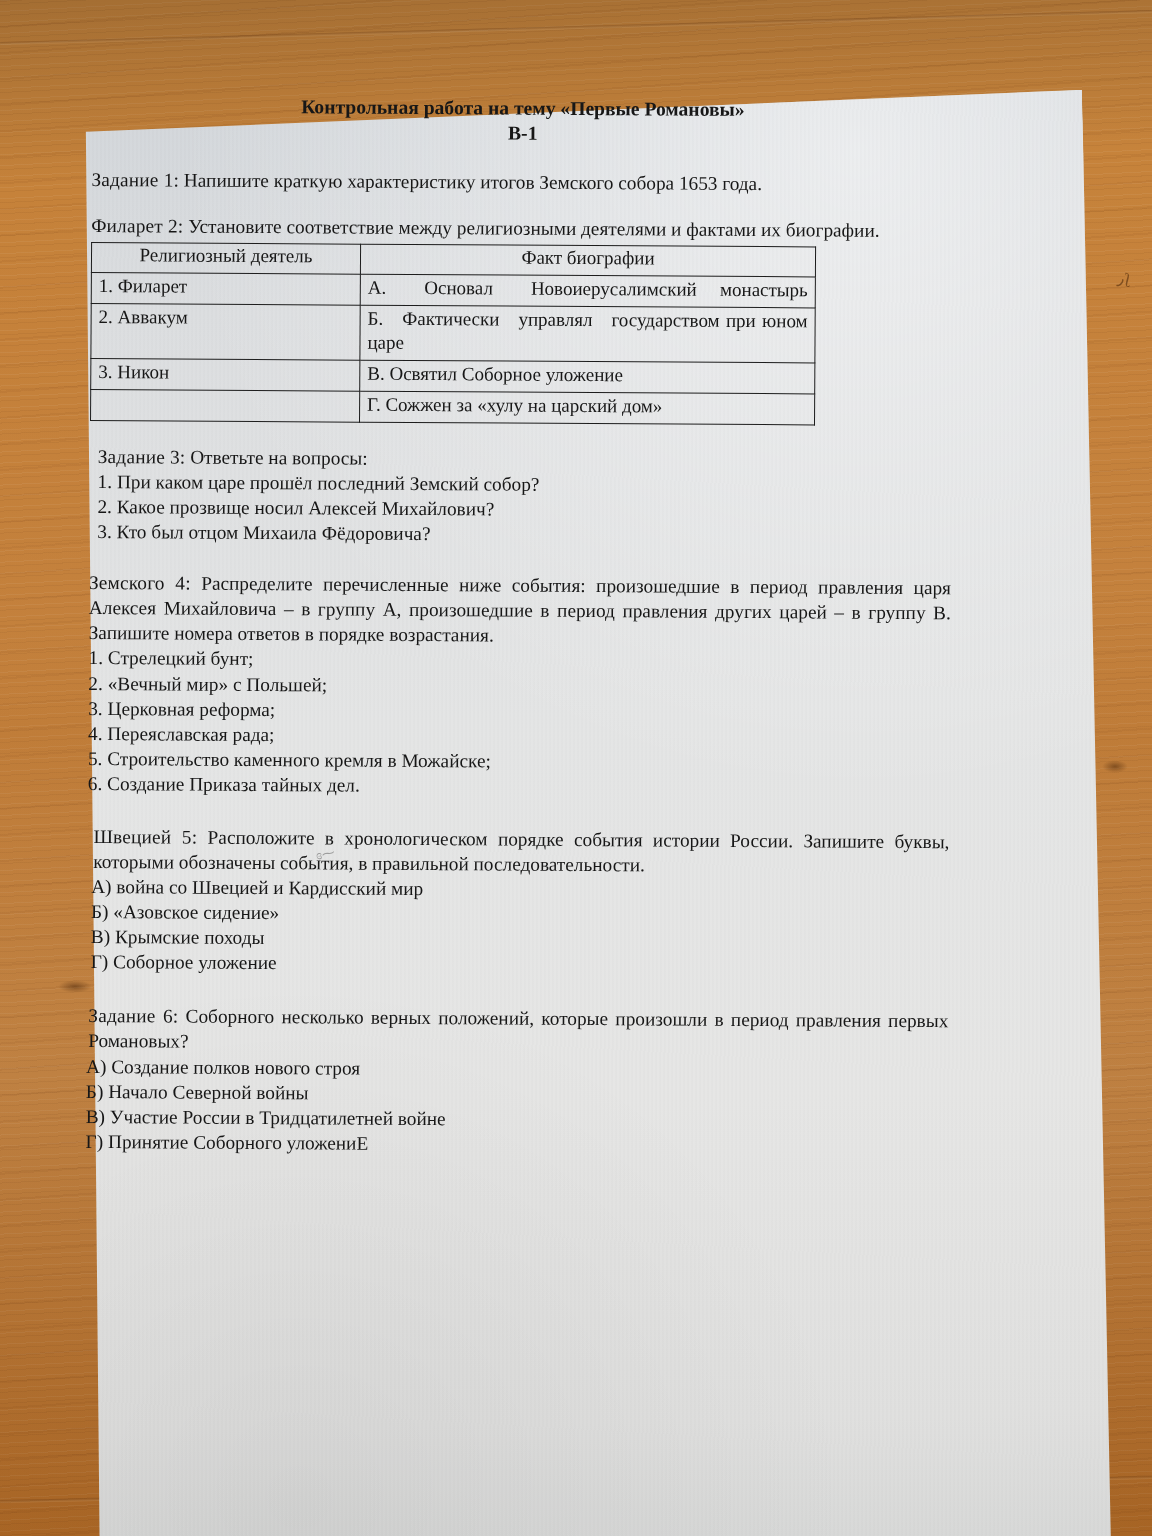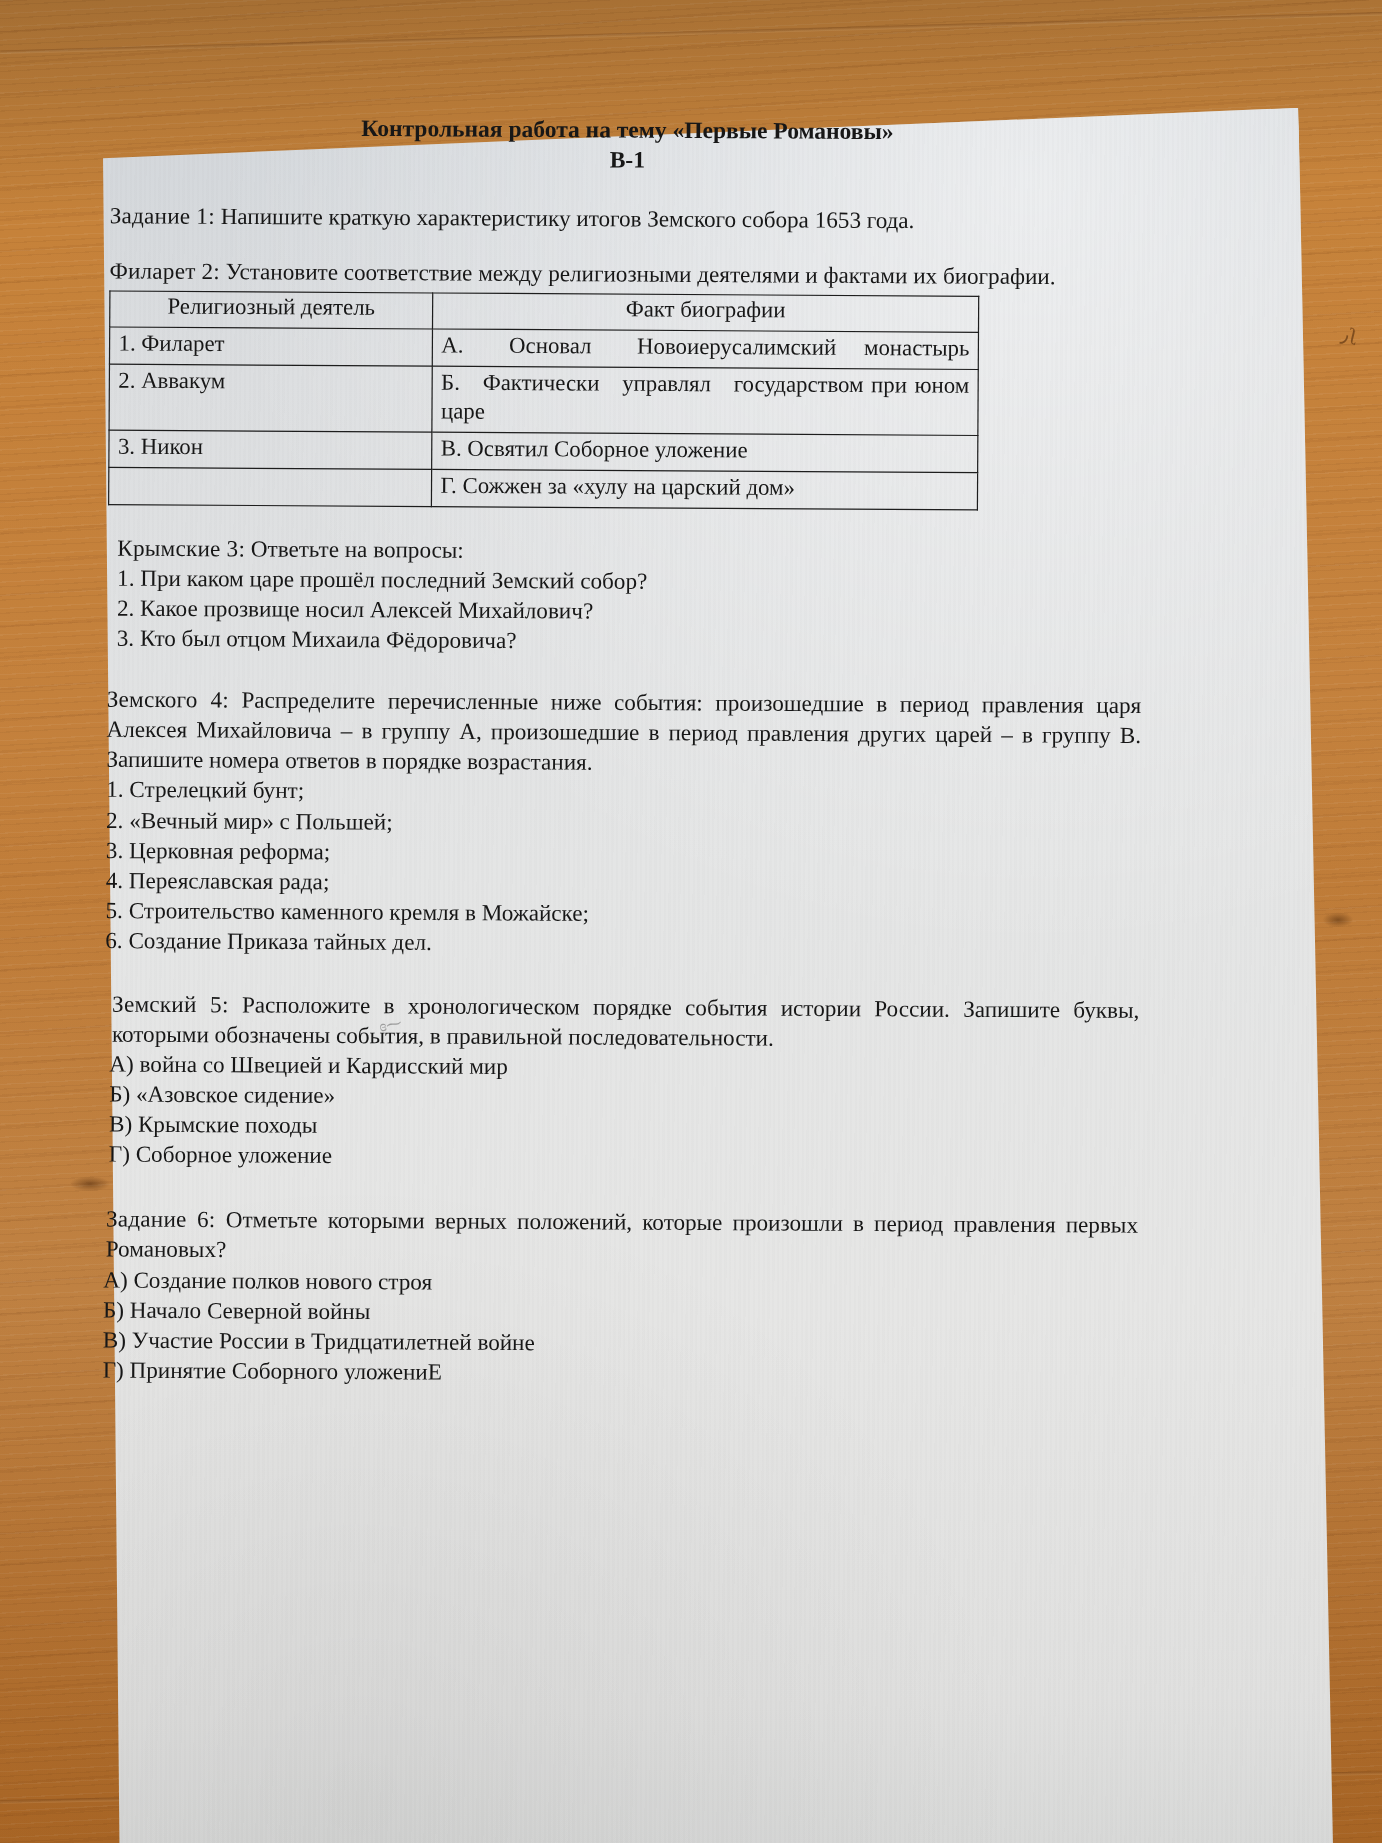--- a/index.html
+++ b/index.html
@@ -157,52 +157,52 @@
         <td class="c2">В. Освятил Соборное уложение</td>
       </tr>
       <tr>
         <td class="c1"></td>
         <td class="c2">Г. Сожжен за «хулу на царский дом»</td>
       </tr>
     </tbody>
   </table>
 
   <div class="task nojust" style="margin-top:24px;padding-left:8px;">
-    <span class="lbl">Крымские 3:</span><span> Ответьте на вопросы:</span>
+    <span class="lbl">Задание 3:</span><span> Ответьте на вопросы:</span>
     <ul class="plain ind">
       <li>1. При каком царе прошёл последний Земский собор?</li>
       <li>2. Какое прозвище носил Алексей Михайлович?</li>
       <li>3. Кто был отцом Михаила Фёдоровича?</li>
     </ul>
   </div>
 
   <div class="task" style="margin-top:26px;">
     <span class="lbl">Земского 4:</span><span> Распределите перечисленные ниже события: произошедшие в период правления царя Алексея Михайловича – в группу А, произошедшие в период правления других царей – в группу В. Запишите номера ответов в порядке возрастания.</span>
   </div>
   <ul class="plain ind">
     <li>1. Стрелецкий бунт;</li>
     <li>2. «Вечный мир» с Польшей;</li>
     <li>3. Церковная реформа;</li>
     <li>4. Переяславская рада;</li>
     <li>5. Строительство каменного кремля в Можайске;</li>
     <li>6. Создание Приказа тайных дел.</li>
   </ul>
 
   <div class="task" style="margin-top:28px;padding-left:6px;">
-    <span class="lbl">Земский 5:</span><span> Расположите в хронологическом порядке события истории России. Запишите буквы, которыми обозначены события, в правильной последовательности.</span>
+    <span class="lbl">Швецией 5:</span><span> Расположите в хронологическом порядке события истории России. Запишите буквы, которыми обозначены события, в правильной последовательности.</span>
   </div>
   <ul class="plain" style="padding-left:4px;">
     <li>А) война со Швецией и Кардисский мир</li>
     <li>Б) «Азовское сидение»</li>
     <li>В) Крымские походы</li>
     <li>Г) Соборное уложение</li>
   </ul>
 
   <div class="task" style="margin-top:29px;padding-left:2px;">
-    <span class="lbl">Задание 6:</span><span> Отметьте которыми верных положений, которые произошли в период правления первых Романовых?</span>
+    <span class="lbl">Задание 6:</span><span> Соборного несколько верных положений, которые произошли в период правления первых Романовых?</span>
   </div>
   <ul class="plain">
     <li>А) Создание полков нового строя</li>
     <li>Б) Начало Северной войны</li>
     <li>В) Участие России в Тридцатилетней войне</li>
     <li>Г) Принятие Соборного уложениЕ</li>
   </ul>
 
 </div>
 

